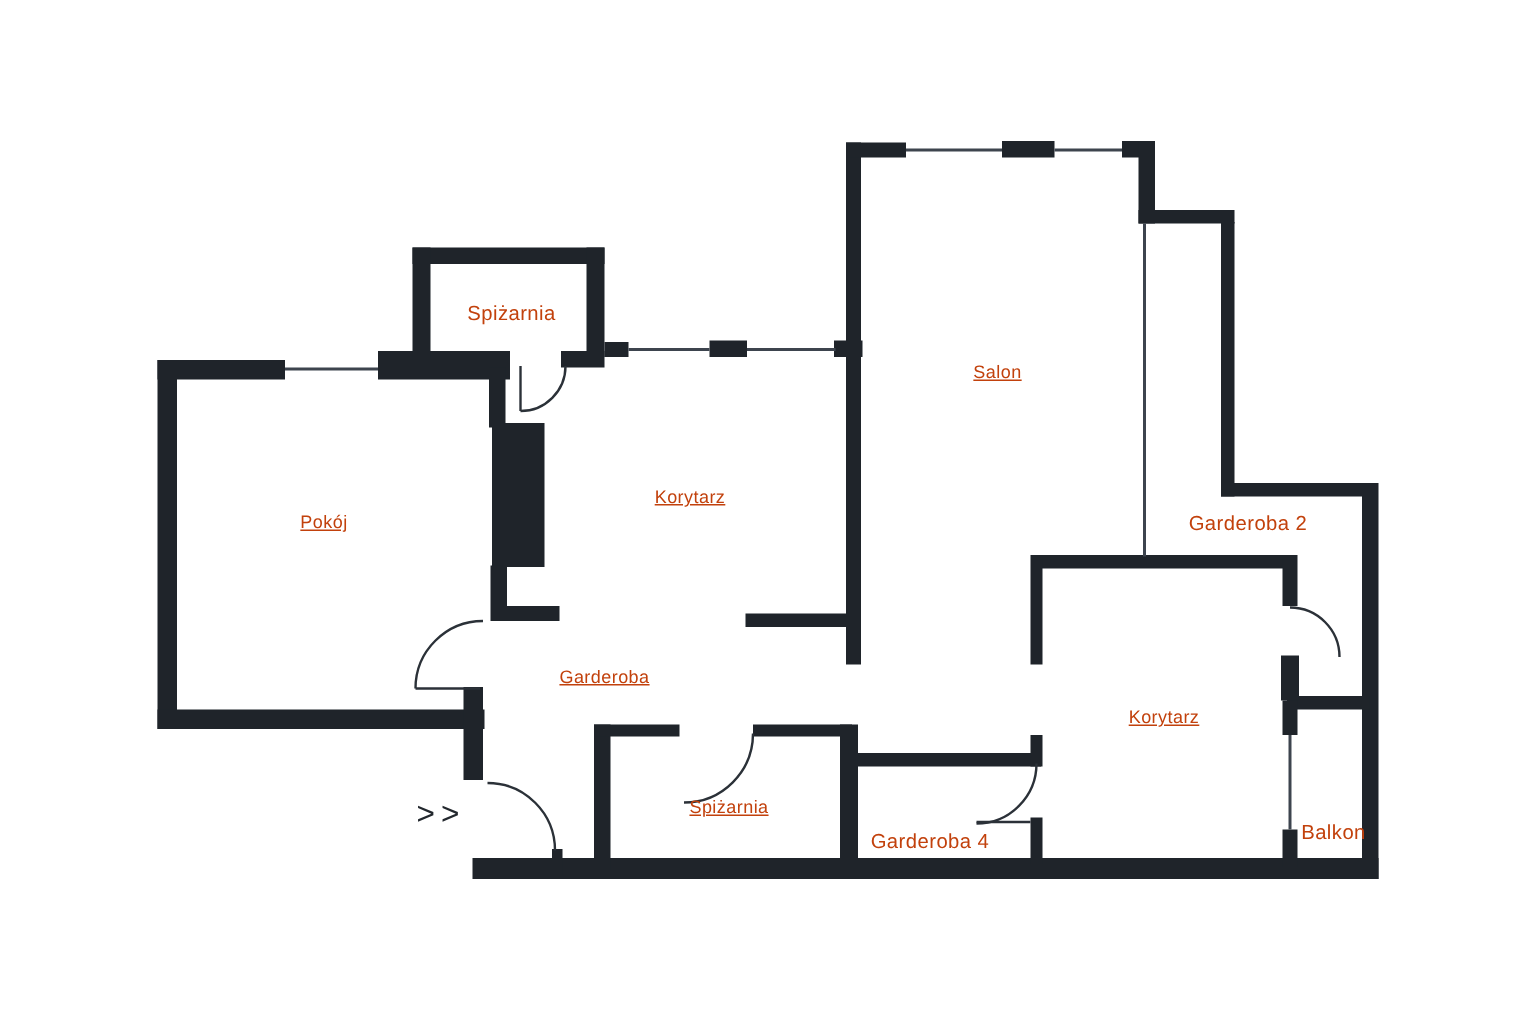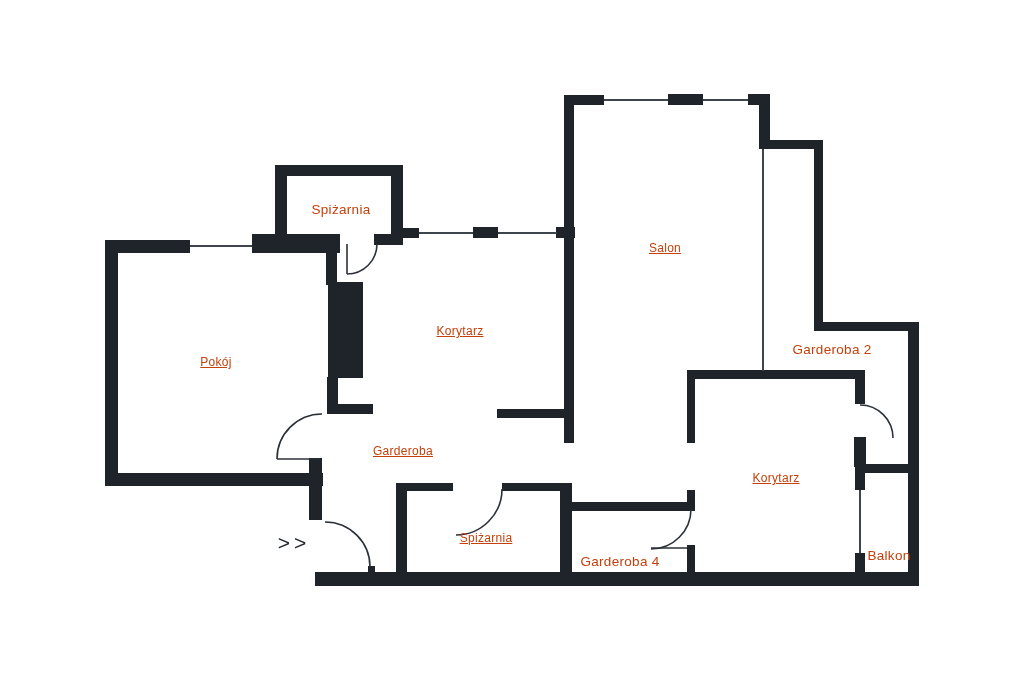--- a/index.html
+++ b/index.html
@@ -113,21 +113,21 @@
       <path class="arc" d="M 502 489 A 46 46 0 0 1 456 535"></path>
 
       <path class="arc" d="M 651 549 A 40 40 0 0 0 691 509"></path>
       <line class="leaf" x1="651" y1="548" x2="687" y2="548"></line>
 
       <path class="arc" d="M 860 405 A 33 33 0 0 1 893 438"></path>
     </g>
   </svg>
 
   <div class="label sm" style="left:341px;top:209px;">Spiżarnia</div>
-  <div class="label lg" style="left:216px;top:362px;text-align:right;">Pokój</div>
+  <div class="label lg" style="left:216px;top:348px;text-align:right;">Pokój</div>
   <div class="label lg" style="left:460px;top:331px;">Korytarz</div>
   <div class="label lg" style="left:665px;top:248px;">Salon</div>
   <div class="label lg" style="left:403px;top:451px;">Garderoba</div>
   <div class="label lg" style="left:486px;top:538px;">Spiżarnia</div>
   <div class="label sm" style="left:620px;top:561px;">Garderoba 4</div>
   <div class="label sm" style="left:832px;top:349px;">Garderoba 2</div>
   <div class="label lg" style="left:776px;top:478px;">Korytarz</div>
   <div class="label sm" style="left:889px;top:520px;margin-top:35px;">Balkon</div>
 
   <div class="label entry-marker" style="left:294px;top:543px;">&gt;&gt;</div>

